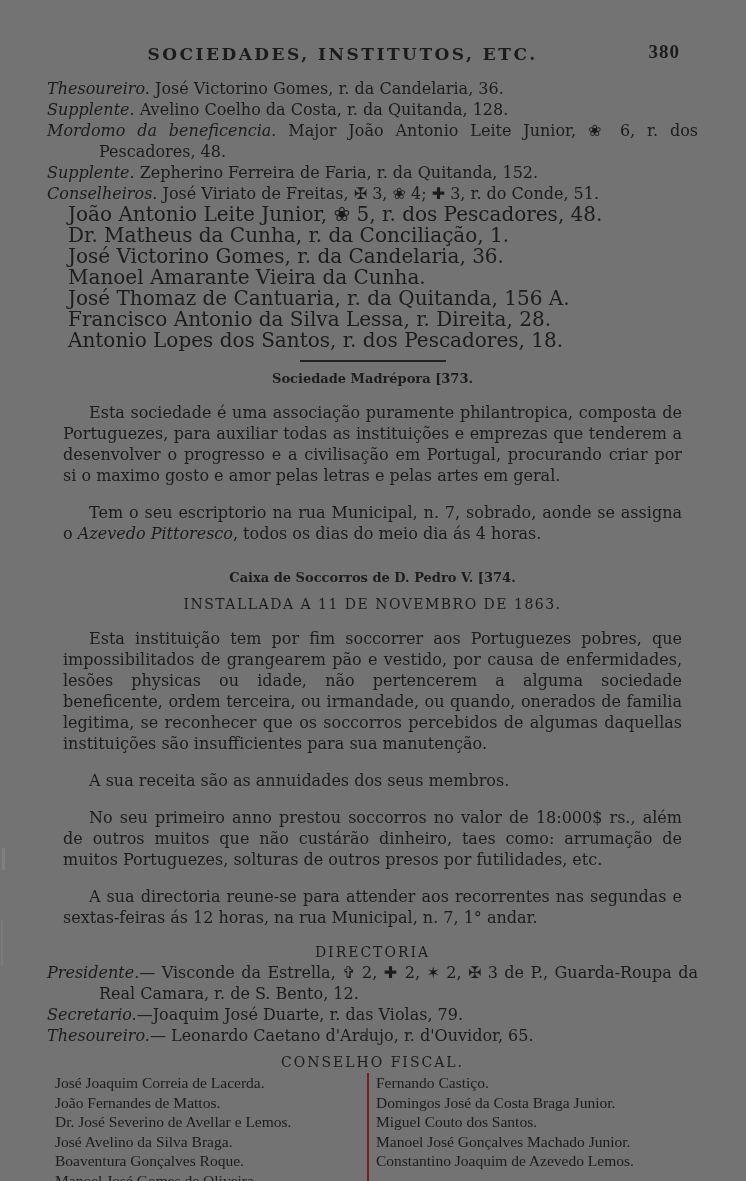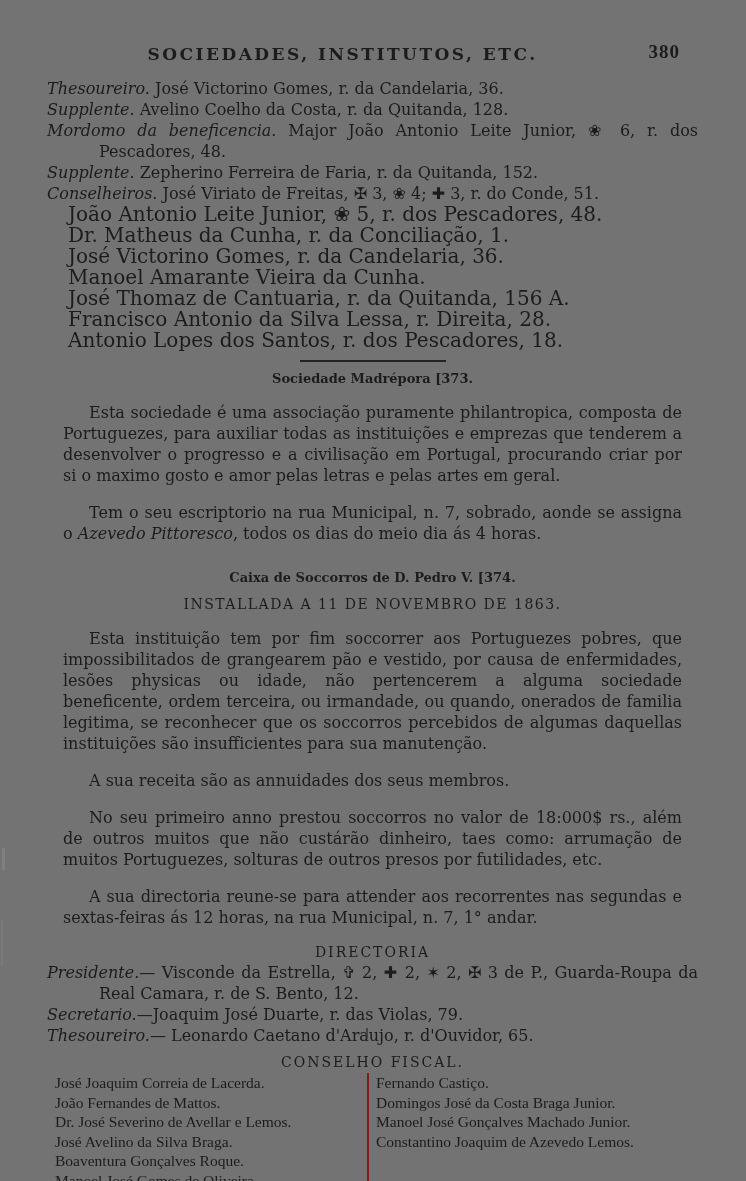--- a/index.html
+++ b/index.html
@@ -106,20 +106,21 @@
         <p>José Joaquim Correia de Lacerda.</p>
         <p>João Fernandes de Mattos.</p>
         <p>Dr. José Severino de Avellar e Lemos.</p>
         <p>José Avelino da Silva Braga.</p>
         <p>Boaventura Gonçalves Roque.</p>
         <p>Manoel José Gomes de Oliveira.</p>
       </div>
       <div class="col-right">
         <p>Fernando Castiço.</p>
         <p>Domingos José da Costa Braga Junior.</p>
+        <p>Miguel Couto dos Santos.</p>
         <p>Manoel José Gonçalves Machado Junior.</p>
         <p>Constantino Joaquim de Azevedo Lemos.</p>
       </div>
     </div>
   </div>
 
   <div class="divider divider-bottom"></div>
 
   <div class="speck speck-a"></div>
   <div class="speck speck-b"></div>

